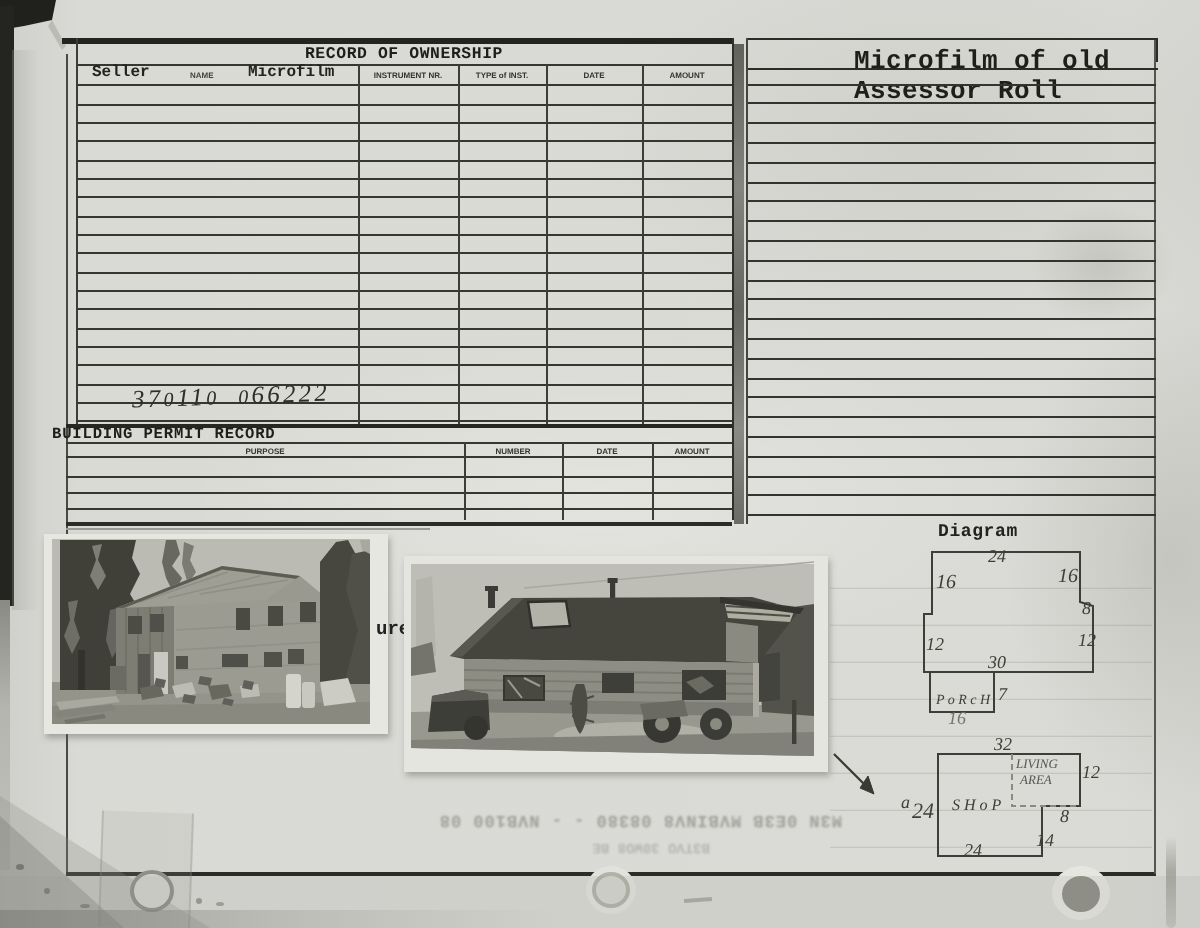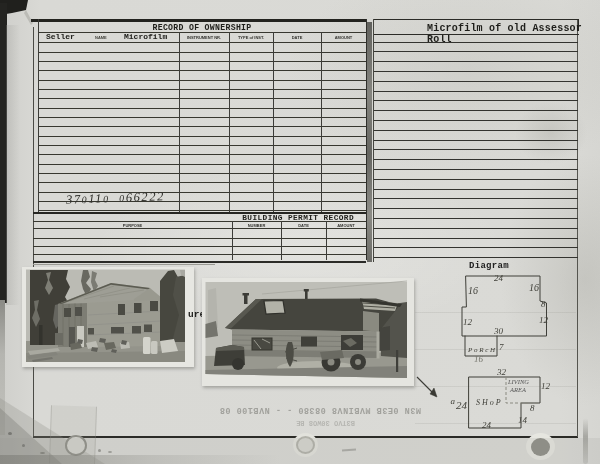--- a/index.html
+++ b/index.html
@@ -94,21 +94,21 @@
 <div class="vline" style="left:38px;top:19px;height:193px;"></div>
 
 <div class="vline" style="left:366px;top:19px;height:193px;background:#2f2f2b;"></div>
 
 <div class="abs hand" style="left:66px;top:191px;font-size:12.5px;letter-spacing:1.6px;transform:rotate(-2deg);">37<span style="font-size:10px;">0</span>11<span style="font-size:10px;">0</span>&nbsp;&nbsp;<span style="font-size:10px;">0</span>66222</div>
 
 <div class="abs" style="left:367px;top:22px;width:5px;height:240px;background:linear-gradient(#3a3a36,#6a6a64 30%,#3f3f3a 55%,#70706a 80%,#44443f);opacity:0.75;"></div>
 
 <div class="hline" style="left:33px;top:212.4px;width:333px;height:2px;background:#262622;"></div>
 
-<div class="abs mono" style="left:26px;top:213.5px;width:328px;text-align:right;font-size:7.8px;font-weight:bold;color:#1e1e1a;letter-spacing:0.4px;">BUILDING PERMIT RECORD</div>
+<div class="abs mono" style="left:26px;top:213.5px;width:328px;text-align:left;font-size:7.8px;font-weight:bold;color:#1e1e1a;letter-spacing:0.4px;">BUILDING PERMIT RECORD</div>
 
 <div class="hline" style="left:33px;top:221px;width:333px;"></div>
 
 <div class="abs" style="left:33px;top:222.5px;width:199px;text-align:center;font-size:4px;font-weight:bold;color:#33332f;">PURPOSE</div>
 
 <div class="abs" style="left:232px;top:222.5px;width:49px;text-align:center;font-size:4px;font-weight:bold;color:#33332f;">NUMBER</div>
 
 <div class="abs" style="left:281px;top:222.5px;width:45px;text-align:center;font-size:4px;font-weight:bold;color:#33332f;">DATE</div>
 
 <div class="abs" style="left:326px;top:222.5px;width:40px;text-align:center;font-size:4px;font-weight:bold;color:#33332f;">AMOUNT</div>
@@ -130,21 +130,21 @@
 <div class="vline" style="left:326px;top:221px;height:39px;"></div>
 
 <div class="vline" style="left:366px;top:212px;height:48px;background:#2f2f2b;"></div>
 
 <div class="hline" style="left:33px;top:263.5px;width:182px;background:#9a9a94;"></div>
 
 <div class="hline" style="left:373px;top:18.5px;width:206px;height:1.5px;background:#2b2b27;"></div>
 
 <div class="vline" style="left:578px;top:18.5px;height:12px;background:#2b2b27;"></div>
 
-<div class="abs mono" style="left:427px;top:23.2px;font-size:10px;font-weight:bold;color:#1e1e1a;letter-spacing:0.2px;">Microfilm of old Assessor Roll</div>
+<div class="abs mono" style="left:427px;top:23.2px;font-size:13px;font-weight:bold;color:#1e1e1a;letter-spacing:0.2px;">Microfilm of old Assessor Roll</div>
 
 <div class="hline" style="left:373px;top:33.5px;width:206px;height:1.5px;background:#2b2b27;"></div>
 
 <div id="mfrows">
       <div class="hline" style="left:373px;top:41.6px;width:205px;background:#33332f;"></div>
       <div class="hline" style="left:373px;top:51.4px;width:205px;background:#33332f;"></div>
       <div class="hline" style="left:373px;top:61.2px;width:205px;background:#33332f;"></div>
       <div class="hline" style="left:373px;top:71.0px;width:205px;background:#33332f;"></div>
       <div class="hline" style="left:373px;top:80.8px;width:205px;background:#33332f;"></div>
       <div class="hline" style="left:373px;top:90.6px;width:205px;background:#33332f;"></div>

